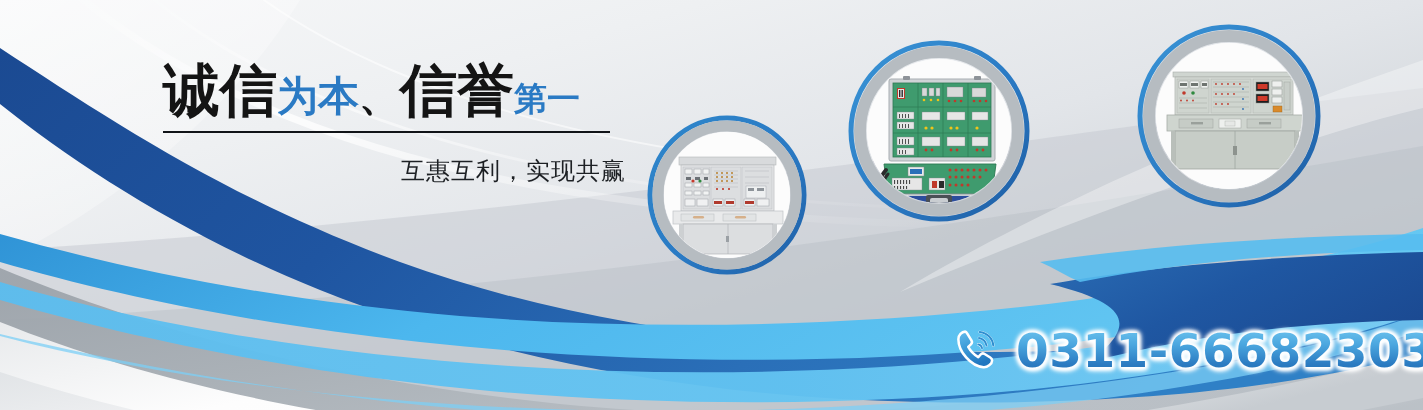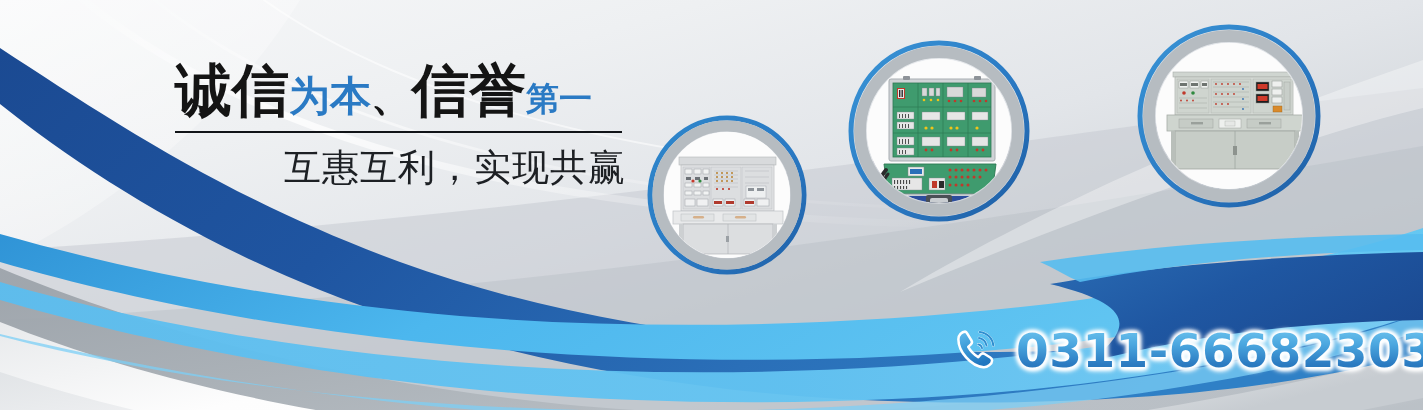--- a/index.html
+++ b/index.html
@@ -13,21 +13,21 @@
     overflow:hidden;
     background:linear-gradient(118deg,#f4f5f6 0%,#eceef0 22%,#e2e5e8 45%,#d5d9dd 62%,#c9ced3 78%,#bcc2c8 100%);
   }
 
   
   #bg-art{position:absolute;inset:0;width:1423px;height:410px;}
 
   
   #text-block{
     position:absolute;
-    left:175px;
+    left:163px;
     top:62px;
     width:460px;
   }
   #headline{
     white-space:nowrap;
     line-height:1;
     margin:0;
     padding:0;
     font-weight:bold;
     letter-spacing:0px;
@@ -56,25 +56,25 @@
     font-weight:bold;
     vertical-align:baseline;
   }
   #divider{
     width:447px;
     height:2px;
     background:#111418;
     margin-top:12px;
   }
   #subtitle{
-    margin:4px;
+    margin:16px;
     padding-top:6px;
     text-align:right;
     width:447px;
-    font-size:37px;
+    font-size:24px;
     color:#1d2024;
     letter-spacing:1px;
     white-space:nowrap;
   }
 
   
   #phone-row{
     position:absolute;
     left:952px;
     top:326px;

